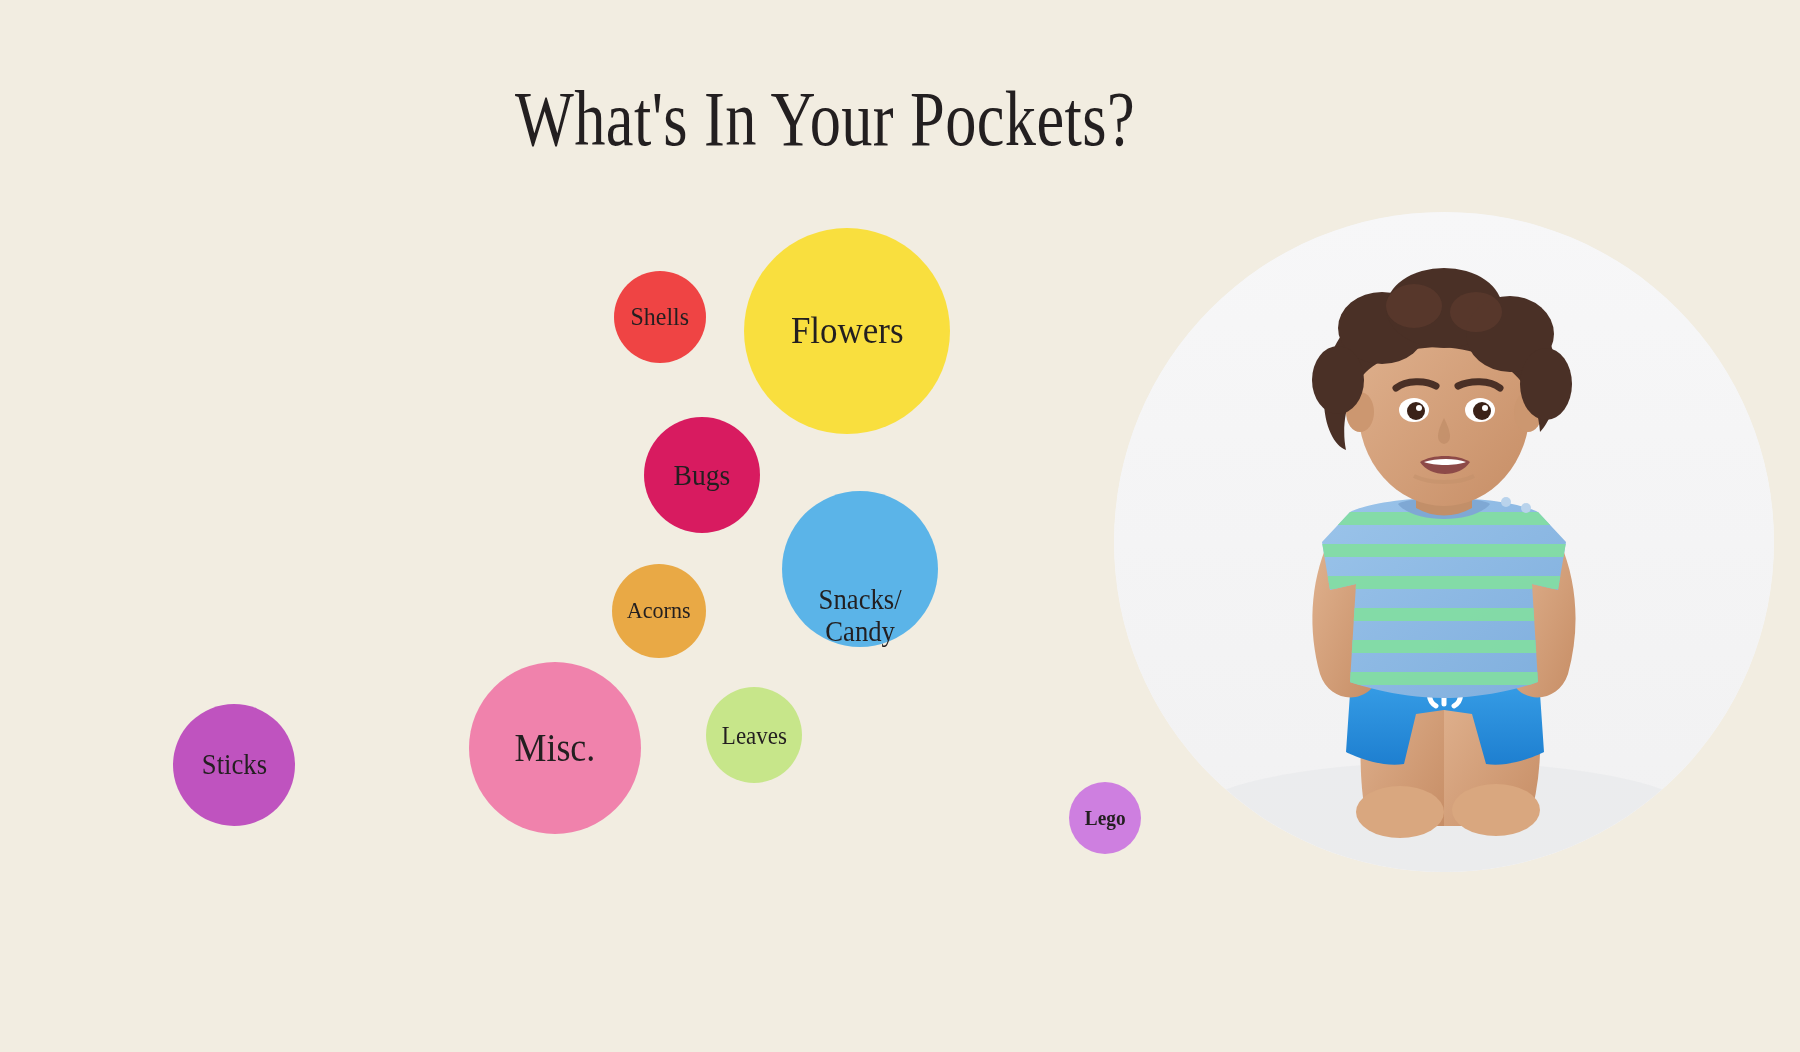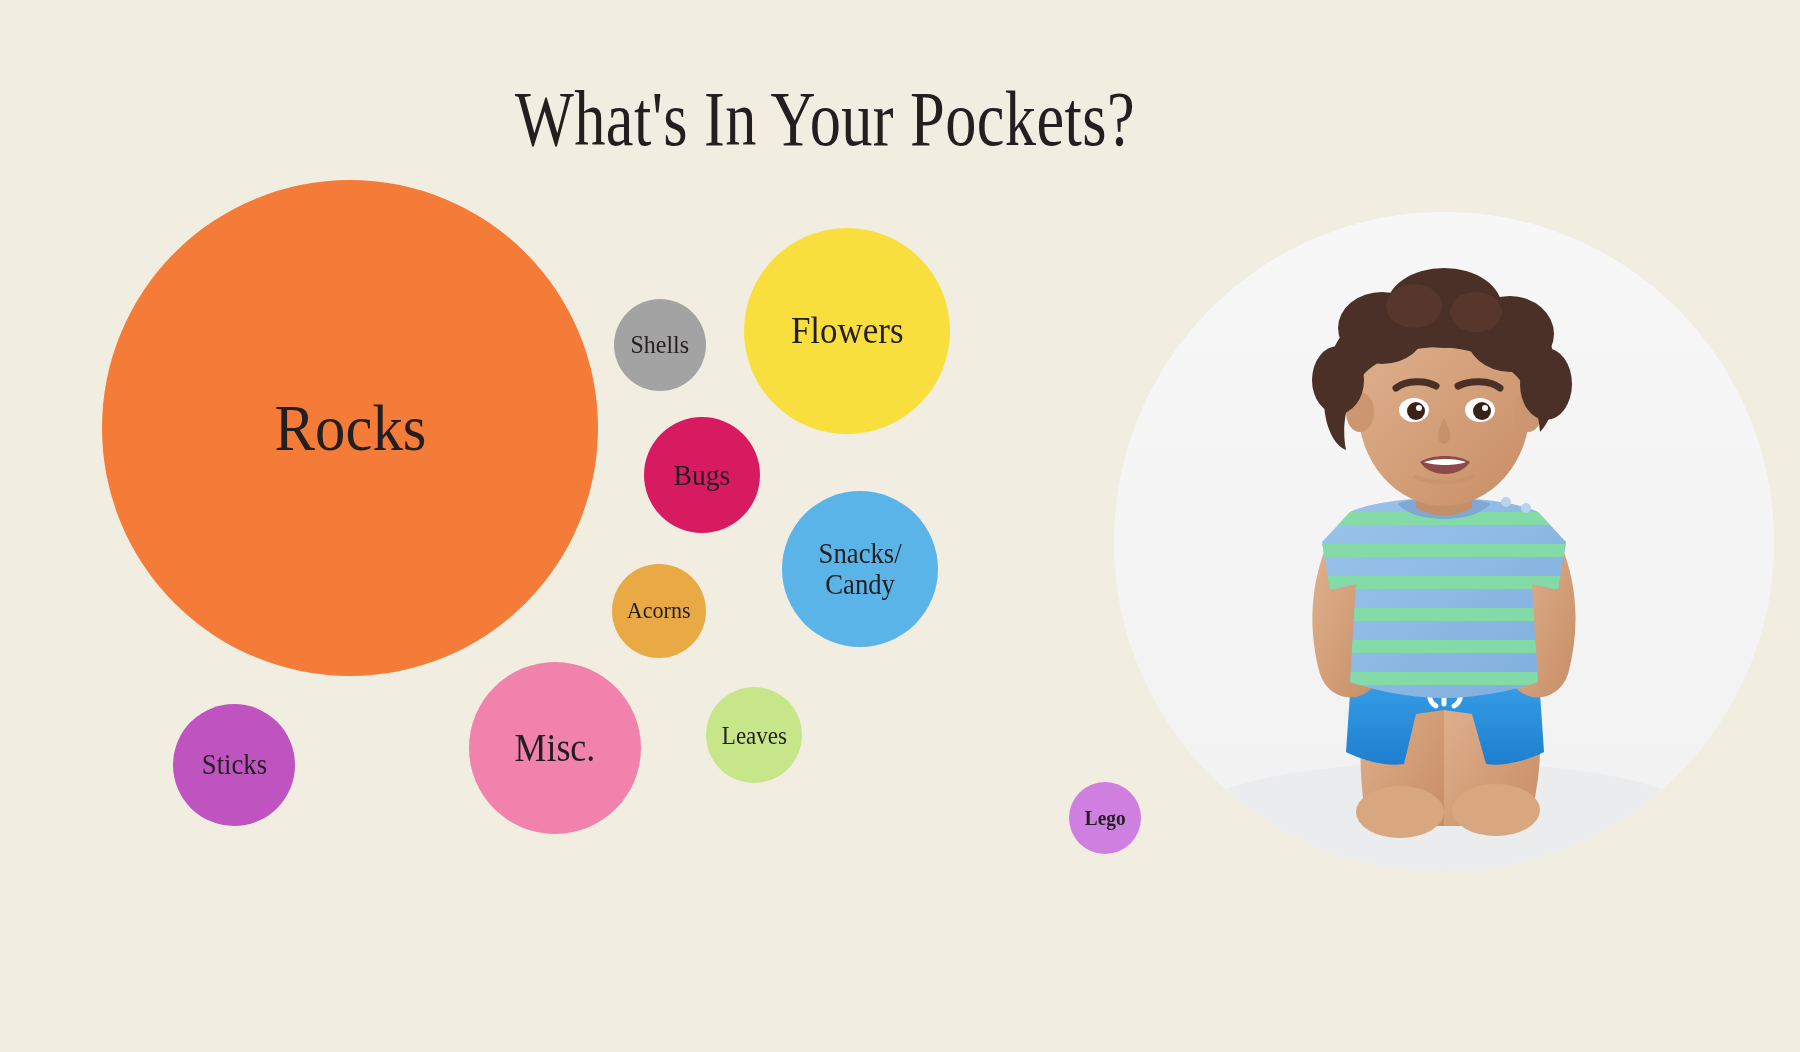--- a/index.html
+++ b/index.html
@@ -177,33 +177,30 @@
         <path d="M330 206 C322 222 322 230 330 232 C338 230 338 222 330 206" fill="#C28F69" opacity="0.8"></path>
 
         <path d="M306 250 C318 242 344 242 356 250 C346 266 316 266 306 250 Z" fill="#8D4A48"></path>
         <path d="M310 250 C322 246 342 246 352 250 C342 254 320 254 310 250 Z" fill="#FFFFFF"></path>
 
         <path d="M300 264 C316 272 344 272 360 264" stroke="#C28F69" stroke-width="4" fill="none" opacity="0.5"></path>
       </g>
     </svg>
   </div>
 
-<div class="bubble" style="left: 62px; top: 180px; width: 496px; height: 496px; background: rgb(244, 123, 56);">
-      <span class="bubble-label" style="font-size: 66px;">Rocks</span>
-    </div>
-    <div class="bubble" style="left: 574px; top: 299px; width: 92px; height: 92px; background: #a3a3a3;">
+    <div class="bubble" style="left: 574px; top: 271px; width: 92px; height: 92px; background: #ef4444;">
       <span class="bubble-label" style="font-size: 26px;">Shells</span>
     </div>
     <div class="bubble" style="left: 704px; top: 228px; width: 206px; height: 206px; background: rgb(249, 223, 62);">
       <span class="bubble-label" style="font-size: 38px;">Flowers</span>
     </div>
     <div class="bubble" style="left: 604px; top: 417px; width: 116px; height: 116px; background: rgb(216, 27, 96); align-items: center;">
       <span class="bubble-label" style="font-size: 30px;">Bugs</span>
     </div>
-    <div class="bubble" style="left: 742px; top: 491px; width: 156px; height: 156px; background: rgb(91, 180, 232);">
+    <div class="bubble" style="left: 742px; top: 491px; width: 156px; height: 156px; background: rgb(91, 180, 232); align-items: flex-end;">
       <span class="bubble-label" style="font-size: 29px;">Snacks/
 Candy</span>
     </div>
     <div class="bubble" style="left: 572px; top: 564px; width: 94px; height: 94px; background: rgb(233, 169, 69); align-items: center;">
       <span class="bubble-label" style="font-size: 24px;">Acorns</span>
     </div>
     <div class="bubble" style="left: 429px; top: 662px; width: 172px; height: 172px; background: rgb(240, 130, 172);">
       <span class="bubble-label" style="font-size: 39px;">Misc.</span>
     </div>
     <div class="bubble" style="left: 666px; top: 687px; width: 96px; height: 96px; background: rgb(199, 230, 138);">

